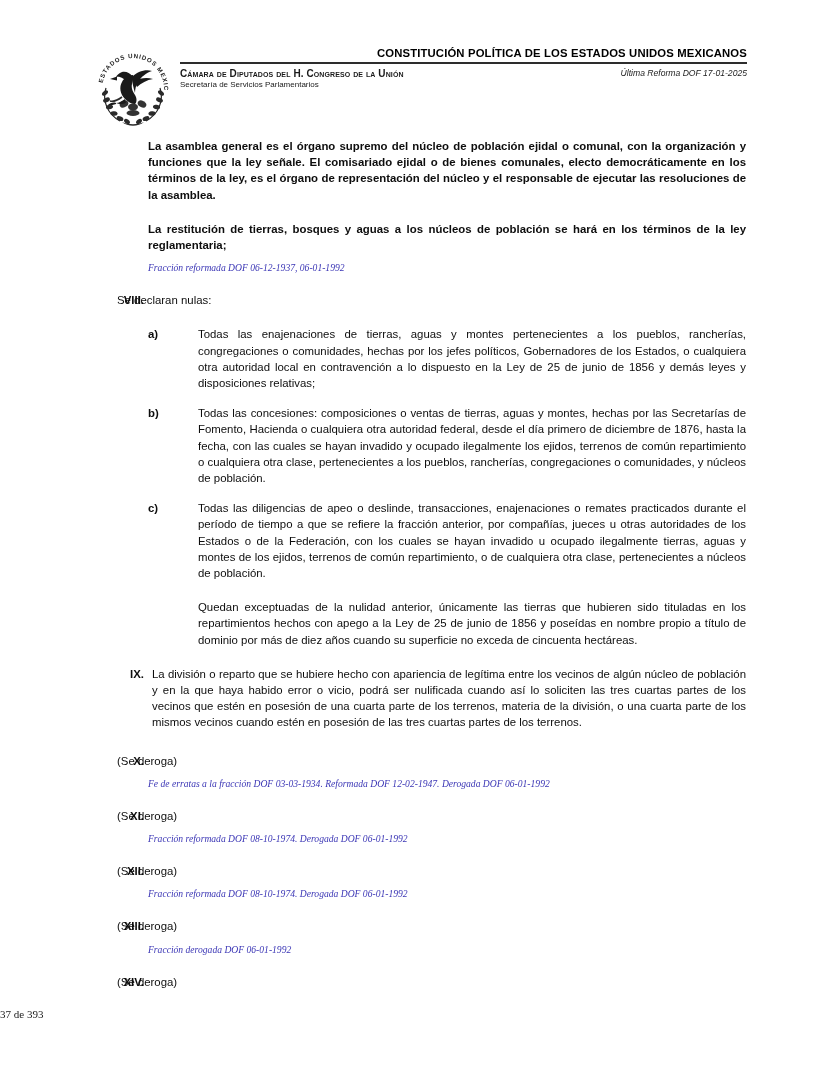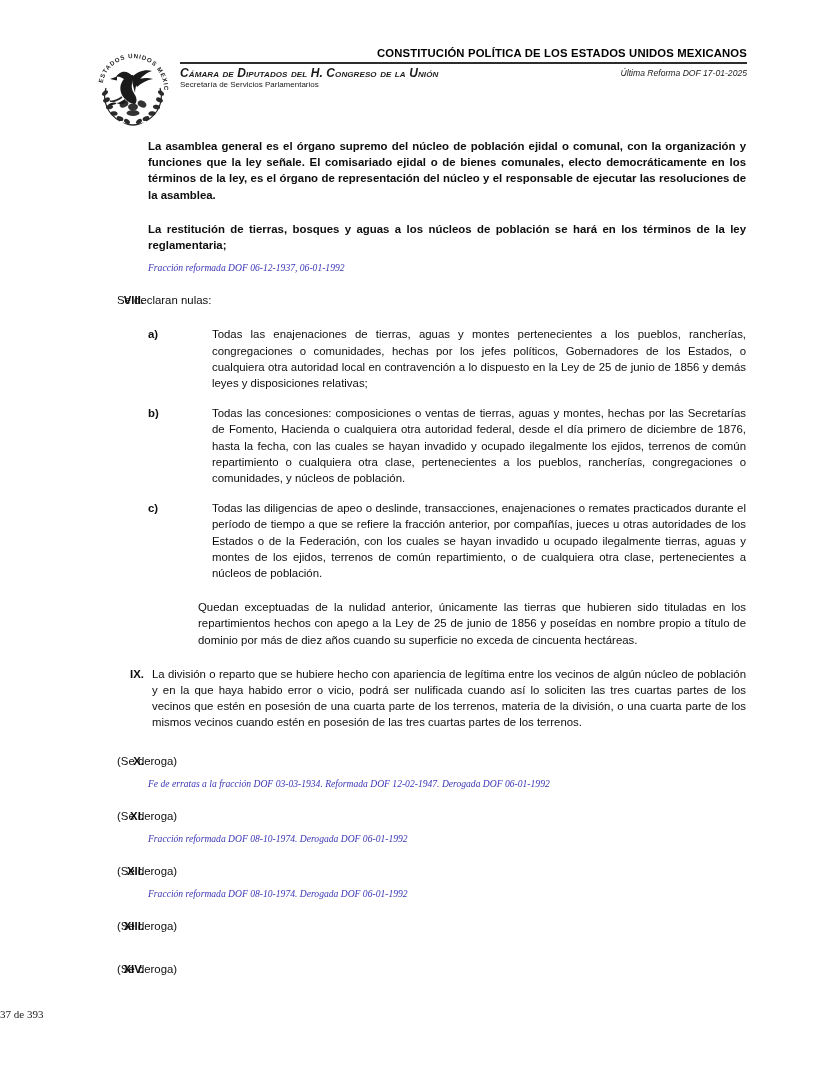--- a/index.html
+++ b/index.html
@@ -54,27 +54,26 @@
     margin-top: 2px;
     border-top: 2.6px solid #2d2d2d;
     width: 100%;
   }
   .header-meta {
     position: relative;
     margin-top: 4px;
     height: 42px;
   }
   .chamber {
-    font-size: 12px;
+    font-size: 10px;
     font-weight: bold;
     font-variant: small-caps;
     letter-spacing: 0.1px;
     line-height: 11px;
     color: #1a1a1a;
-    font-style: italic;
   }
   .sub1, .sub2 {
     font-size: 8px;
     line-height: 11px;
     color: #1a1a1a;
   }
   .reforma {
     position: absolute;
     right: 0;
     top: 0;
@@ -157,21 +156,21 @@
     position: absolute;
     left: 0;
     top: 0;
     width: 22px;
     font-size: 11.4px;
     line-height: 16.2px;
     font-weight: bold;
     color: #0d0d0d;
   }
   .sub .txt {
-    margin-left: 64px;
+    margin-left: 50px;
     font-size: 11.4px;
     line-height: 16.2px;
     text-align: justify;
     color: #0d0d0d;
   }
   .sub-plain {
     margin-left: 198px;
     width: 548px;
     font-size: 11.4px;
     line-height: 16.2px;
@@ -349,20 +348,21 @@
     <div class="spacer-xs"></div>
     <div class="cite">Fracción reformada DOF 08-10-1974. Derogada DOF 06-01-1992</div>
 
     <div class="spacer-md"></div>
 
     <div class="frac">
       <span class="num">XIII.</span>
       <div class="txt nojust">(Se deroga)</div>
     </div>
     <div class="spacer-xs"></div>
+    <div class="cite">Fracción derogada DOF 06-01-1992</div>
 
     <div class="spacer-md"></div>
 
     <div class="frac">
       <span class="num">XIV.</span>
       <div class="txt nojust">(Se deroga)</div>
     </div>
 
   </div>
 

